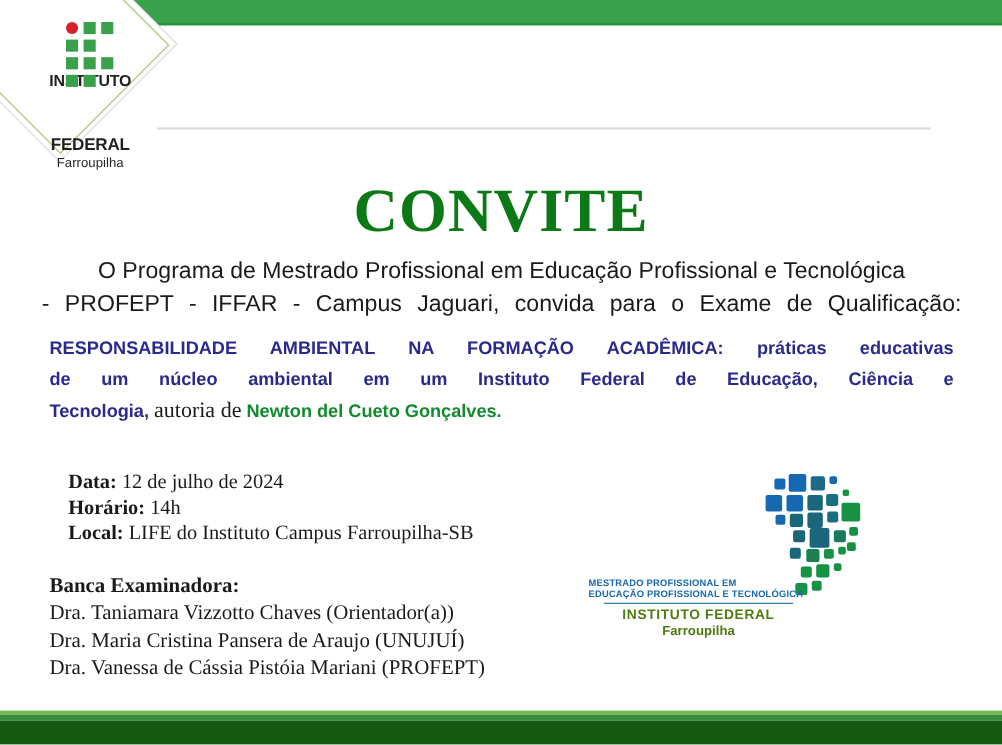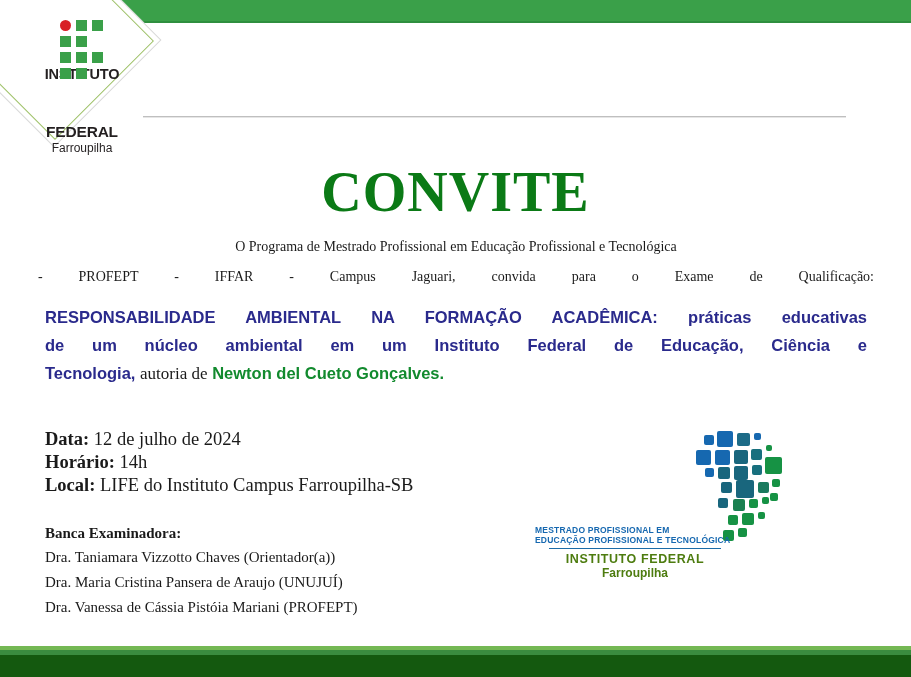--- a/index.html
+++ b/index.html
@@ -126,22 +126,22 @@
     color: #0b7a16;
     letter-spacing: 1px;
   }
 
   
   .intro {
     position: absolute;
     left: 38px;
     top: 232px;
     width: 836px;
-    font-family: Liberation Serif, serif;
-    font-size: 14px;
+    font-family: Liberation Sans, sans-serif;
+    font-size: 21px;
     line-height: 30px;
     color: #1a1a1a;
   }
   .intro .l1 {
     display: block;
     text-align: center;
   }
   .intro .l2 {
     display: block;
     text-align: justify;
@@ -167,49 +167,49 @@
     text-align: justify;
     text-align-last: justify;
   }
   .res-title .ln.last {
     text-align-last: left;
   }
   .res-title .autoria {
     font-family: "Liberation Serif", serif;
     font-weight: normal;
     color: #1a1a1a;
-    font-size: 17px;
+    font-size: 20px;
   }
   .res-title .author {
     color: #128a2e;
     font-weight: bold;
   }
 
   
   .details {
     position: absolute;
     left: 45px;
     top: 428px;
     width: 470px;
     font-family: "Liberation Serif", serif;
     font-size: 18.5px;
     line-height: 23px;
     color: #1a1a1a;
   }
   .details .row { display: block; white-space: nowrap; }
-  .details b { font-weight: bold; }
+  .details b { font-weight: bold; margin-left: 17px; }
 
   
   .banca {
     position: absolute;
     left: 45px;
     top: 521px;
     width: 470px;
     font-family: "Liberation Serif", serif;
-    font-size: 15px;
+    font-size: 19px;
     color: #1a1a1a;
   }
   .banca .head {
     display: block;
     font-weight: bold;
     line-height: 24px;
   }
   .banca .member {
     display: block;
     line-height: 25px;

